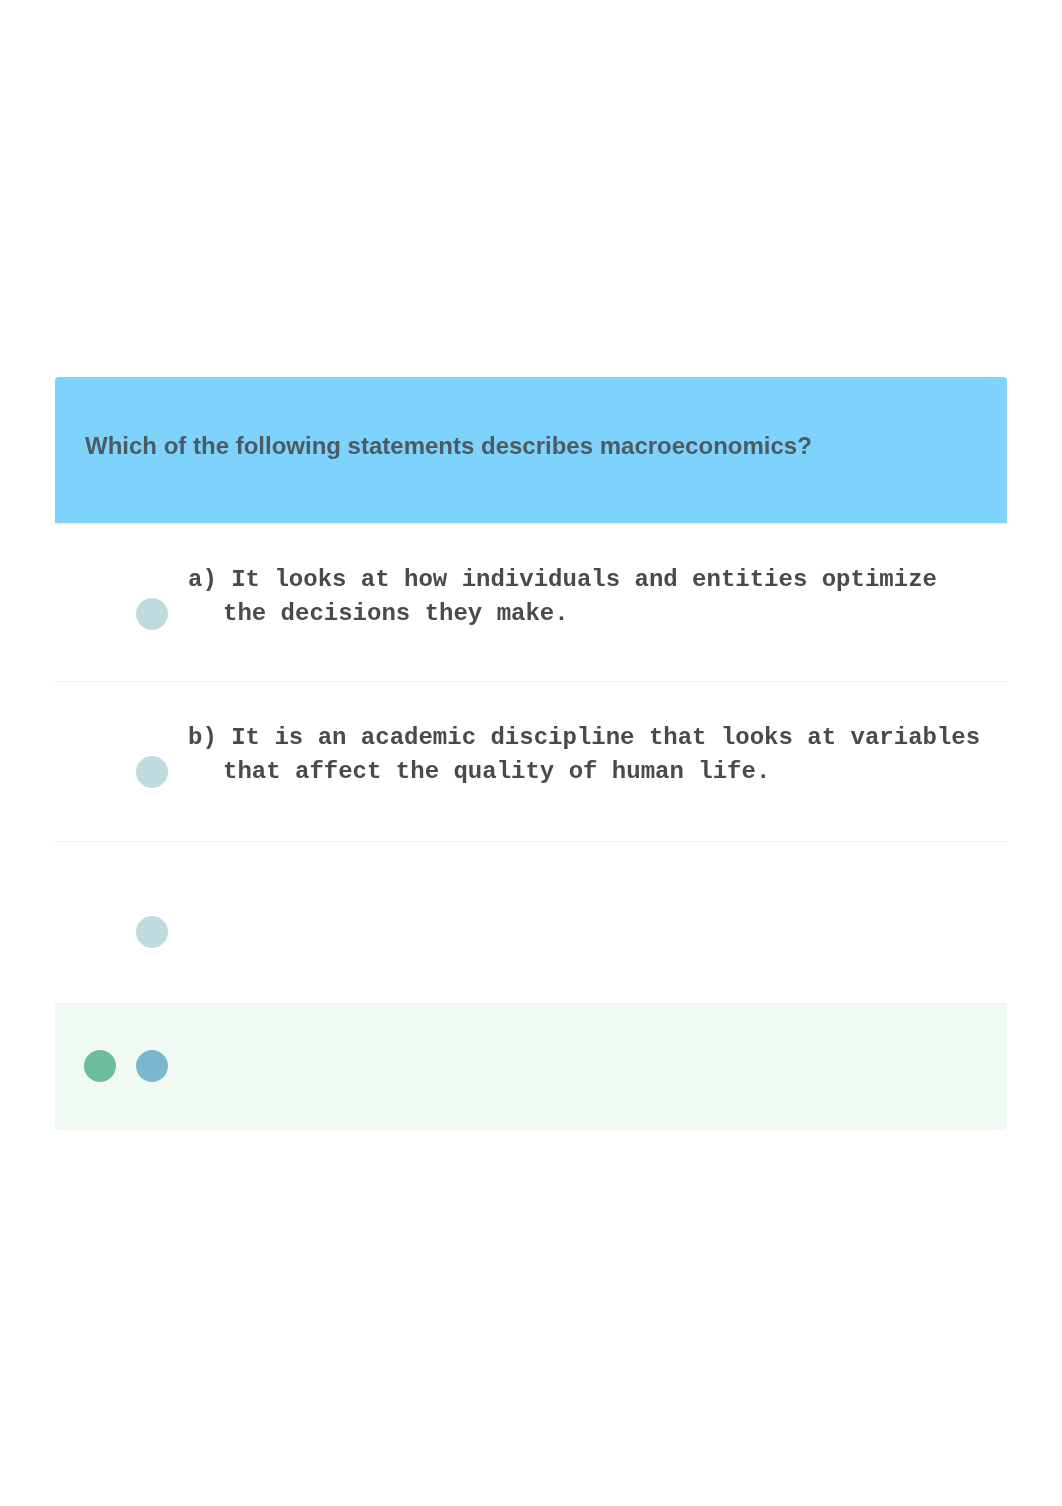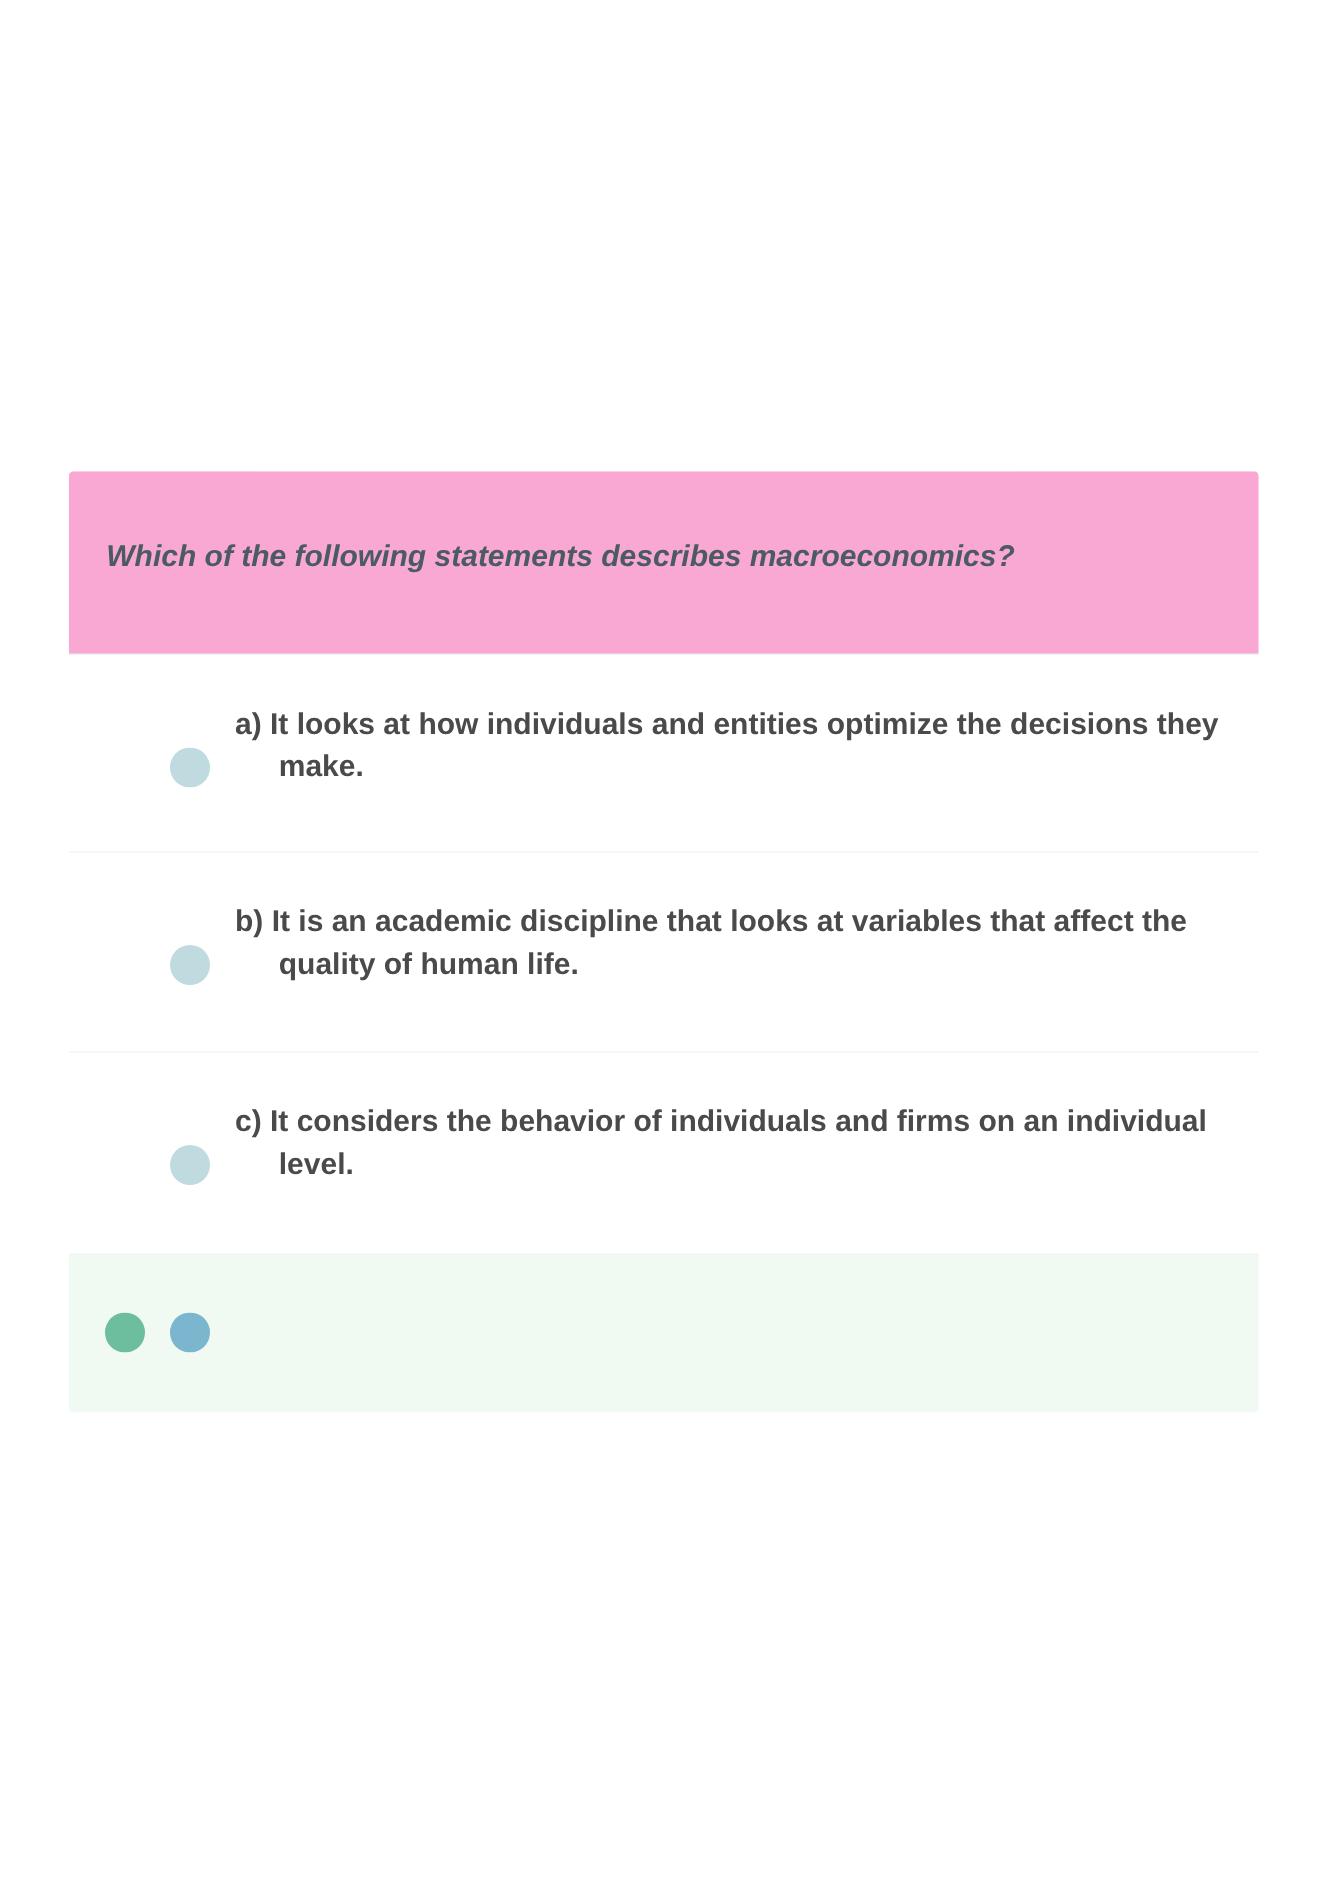--- a/index.html
+++ b/index.html
@@ -4,35 +4,35 @@
 <style>
   html,body{margin:0;padding:0;}
   body{
     width:1062px;height:1506px;background:#ffffff;
     font-family:"Liberation Sans",sans-serif;overflow:hidden;
   }
   .quiz{
     position:absolute;left:55px;top:377px;width:952px;
     background:#ffffff;border-radius:4px;overflow:hidden;
   }
-  .qhead{background:#f9a8d4;height:146px;position:relative;font-style:italic;}
+  .qhead{background:#7dd3fc;height:146px;position:relative;}
   .qtext{
     position:absolute;left:30px;top:55px;
     font-size:24px;font-weight:700;color:#4c5a62;white-space:nowrap;
   }
   .opt{position:relative;border-top:1px solid #eff2f3;}
   .opt:first-of-type{border-top:none;}
   .opt.correct{background:#f0faf3;}
   .marker{position:absolute;width:32px;height:32px;line-height:0;}
   .marker svg{display:block;width:32px;height:32px;}
   .otext{
     position:absolute;left:133px;width:800px;
     font-size:24px;color:#4a4a4a;line-height:34px;font-weight:700;
   }
-  .hang{display:block;padding-left:35px;text-indent:-35px;}
+  .hang{display:block;padding-left:35px;text-indent:-35px;font-family:Liberation Mono, monospace;}
   .otext b{font-weight:700;}
 </style>
 </head>
 <body>
 
 <div class="quiz">
 
   <div class="qhead">
     <div class="qtext">Which of the following statements describes macroeconomics?</div>
   </div>
@@ -58,23 +58,20 @@
       <span class="hang"><b>b)</b> <span>It is an academic discipline that looks at variables that affect the quality of human life.</span></span>
     </div>
   </div>
 
   <div class="opt" style="height:161px">
     <span class="marker" style="left:81px;top:74px">
       <svg viewBox="0 0 32 32" aria-hidden="true">
           <circle cx="16" cy="16" r="16" fill="#bfdbe0"></circle>
         </svg>
     </span>
-    <div class="otext" style="top:39px">
-      <span class="hang"><b>c)</b> <span>It considers the behavior of individuals and firms on an individual level.</span></span>
-    </div>
   </div>
 
   <div class="opt correct" style="height:126px">
     <span class="marker" style="left:29px;top:46px">
       <svg viewBox="0 0 32 32" aria-hidden="true">
           <circle cx="16" cy="16" r="16" fill="#6dbe9e"></circle>
         </svg>
     </span>
     <span class="marker" style="left:81px;top:46px">
       <svg viewBox="0 0 32 32" aria-hidden="true">

